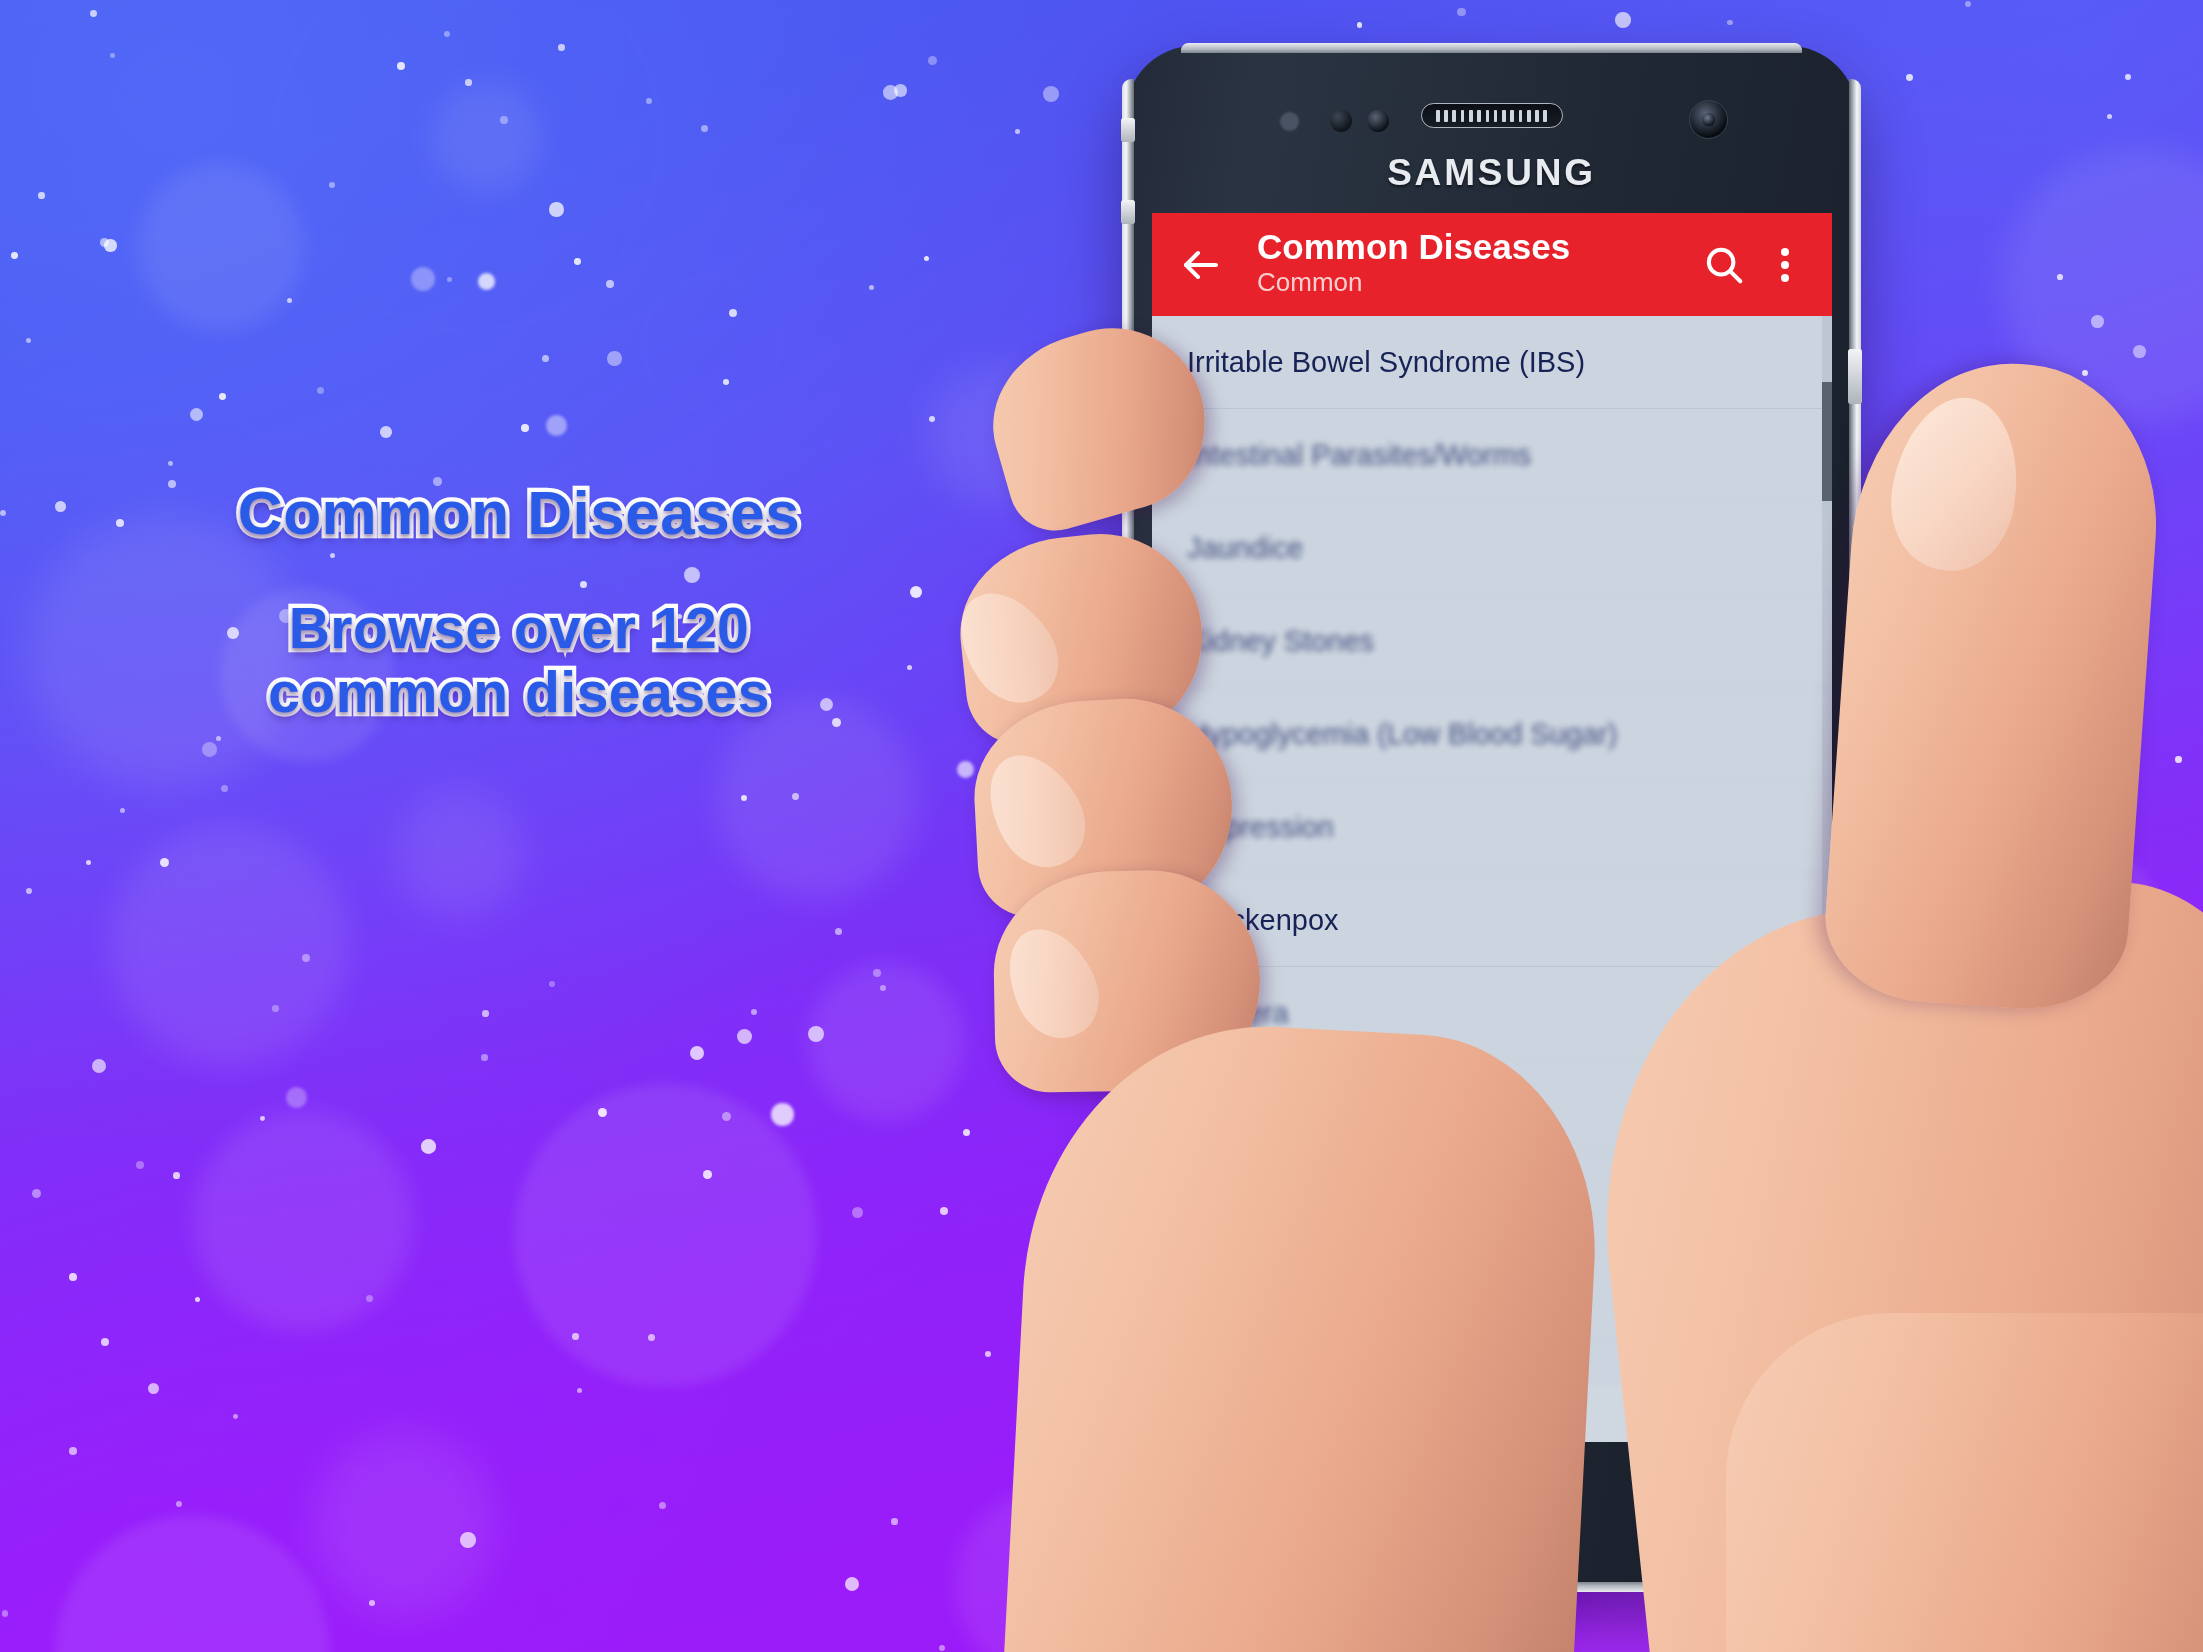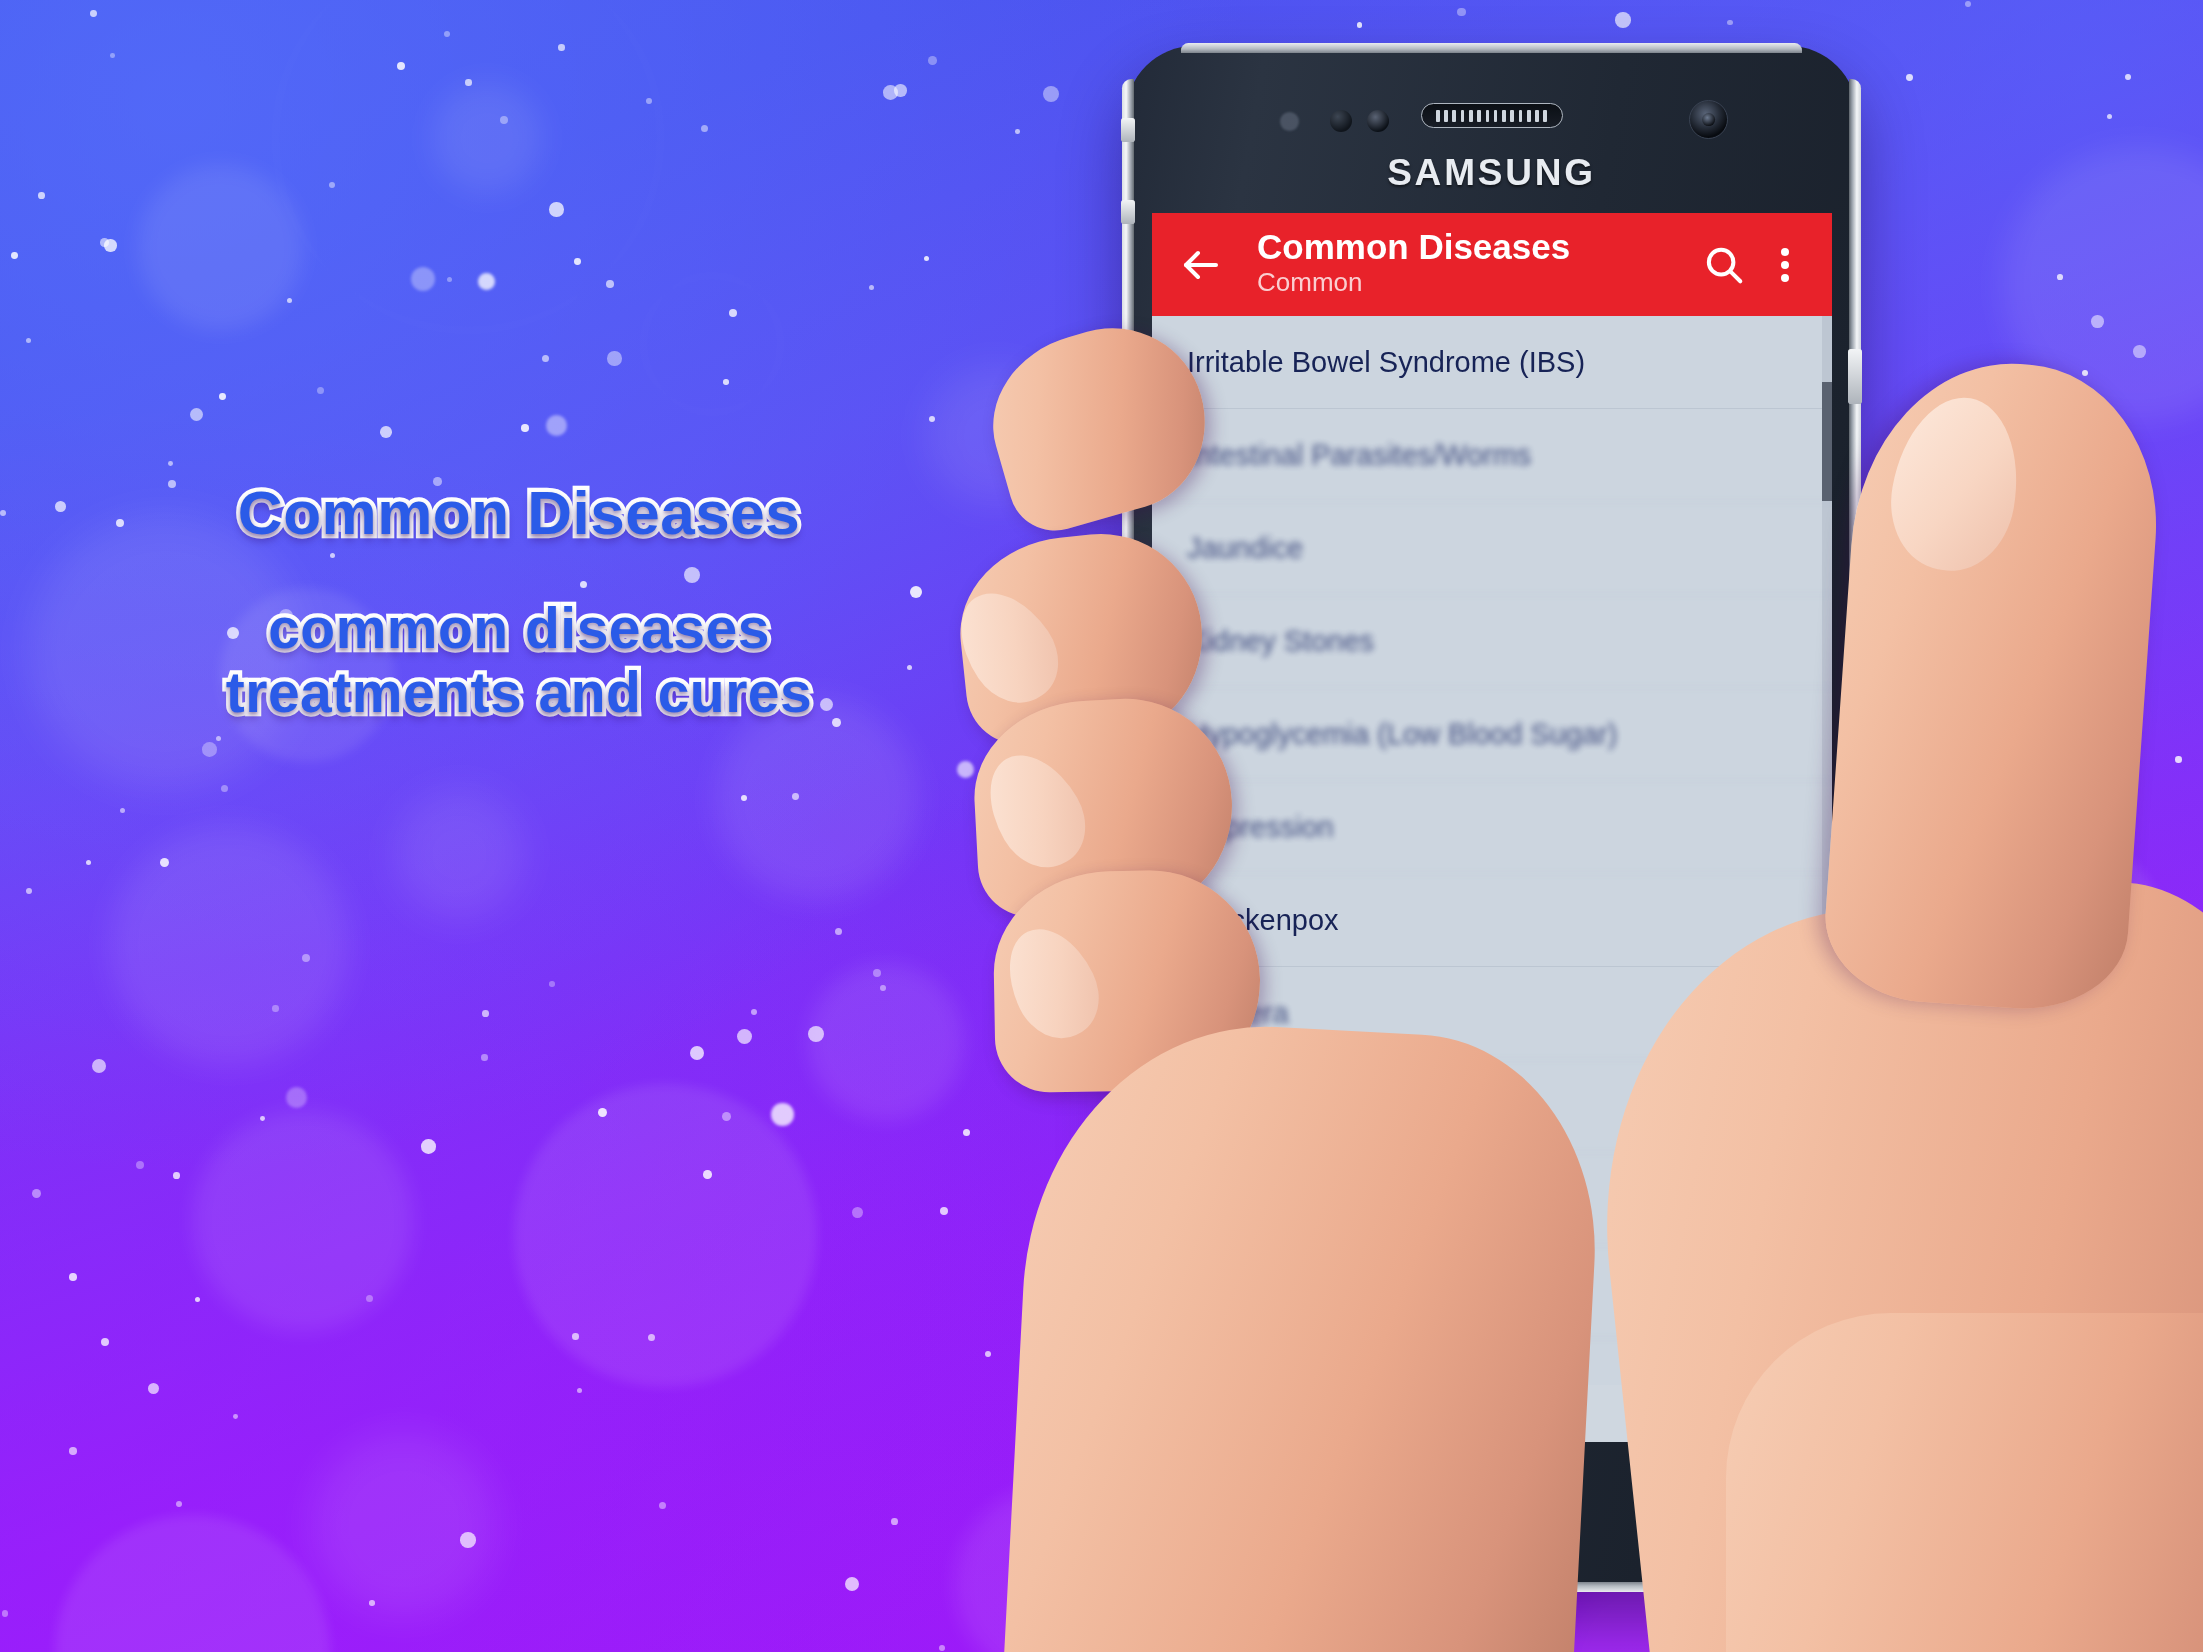--- a/index.html
+++ b/index.html
@@ -428,22 +428,22 @@
     <div class="dot s" style="left: 219px; top: 393px; width: 6.8px; height: 6.8px; opacity: 0.93;"></div>
     <div class="dot m" style="left: 2091px; top: 315px; width: 12.6px; height: 12.6px; opacity: 0.57;"></div>
     <div class="dot s" style="left: 120px; top: 808px; width: 5.4px; height: 5.4px; opacity: 0.59;"></div>
   </div>
 
 <div id="promo">
   <div id="promoTitleBlock">
     <div class="promo-line promo-title">Common Diseases</div>
   </div>
   <div id="promoSubBlock">
+    <div class="promo-line promo-sub">Browse over 120</div>
     <div class="promo-line promo-sub">common diseases</div>
-    <div class="promo-line promo-sub">treatments and cures</div>
   </div>
 </div>
 
 <div id="phone">
   <div id="phoneBody"></div>
   <div id="rimL"></div>
   <div id="rimR"></div>
   <div id="rimTop"></div>
   <div id="rimBot"></div>
 

